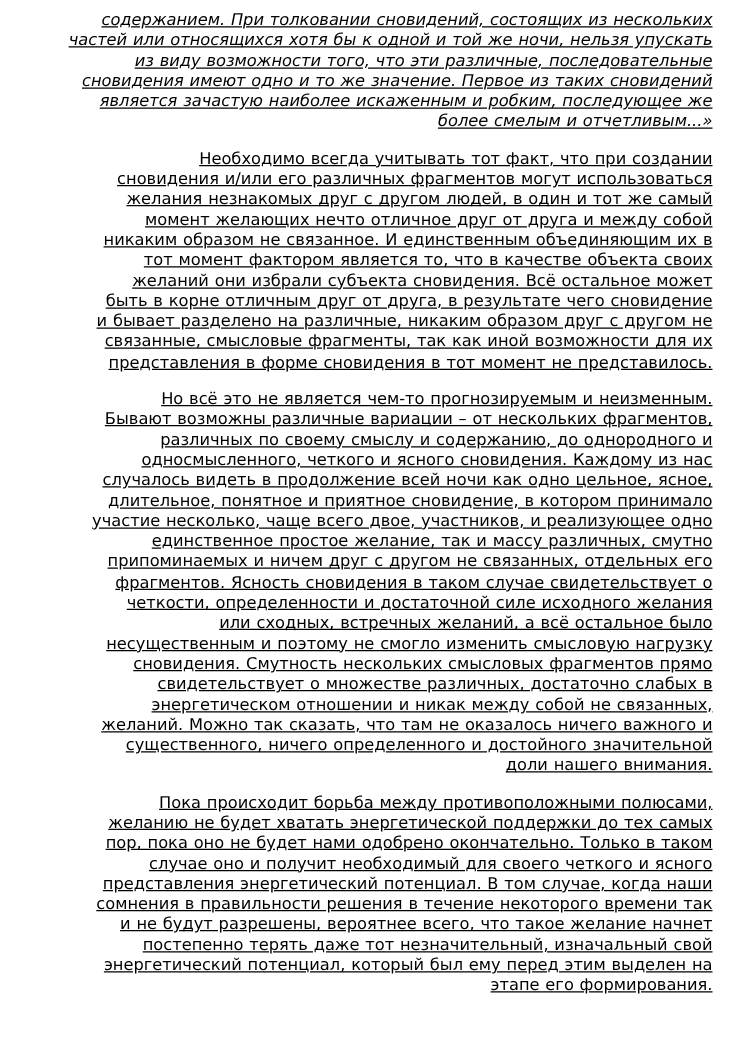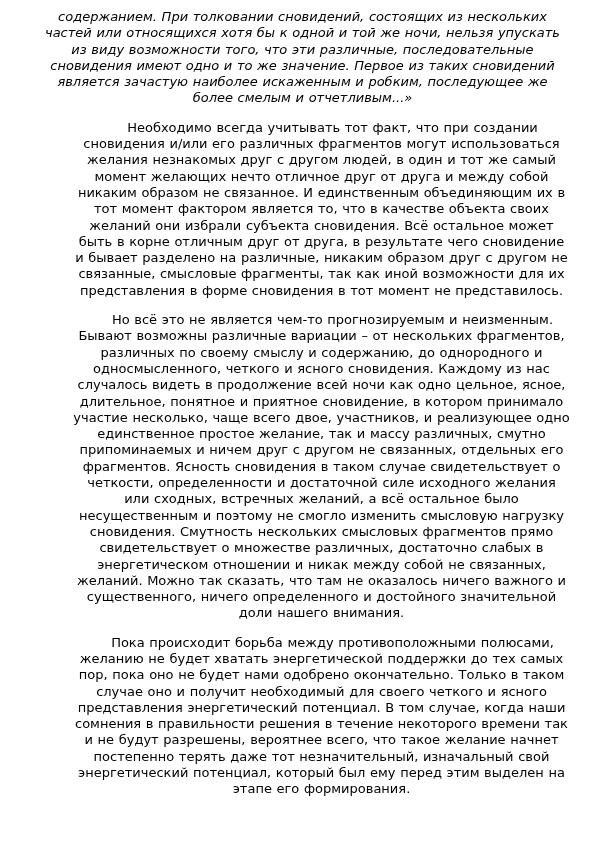--- a/index.html
+++ b/index.html
@@ -18,22 +18,23 @@
     box-sizing: border-box;
     width: 600px;
     min-height: 850px;
     padding: 9px 30px 20px 35px;
     background: #ffffff;
   }
   .para {
     margin: 0 0 13px 0;
     font-size: 13px;
     line-height: 16.3px;
-    text-align: center;
+    text-align: right;
     word-spacing: 0.5px;
+    text-decoration: underline;
   }
   .para:last-child {
     margin-bottom: 0;
   }
   .quote {
     font-style: italic;
   }
   .indent {
     text-indent: 22px;
     margin-left: 38px;

